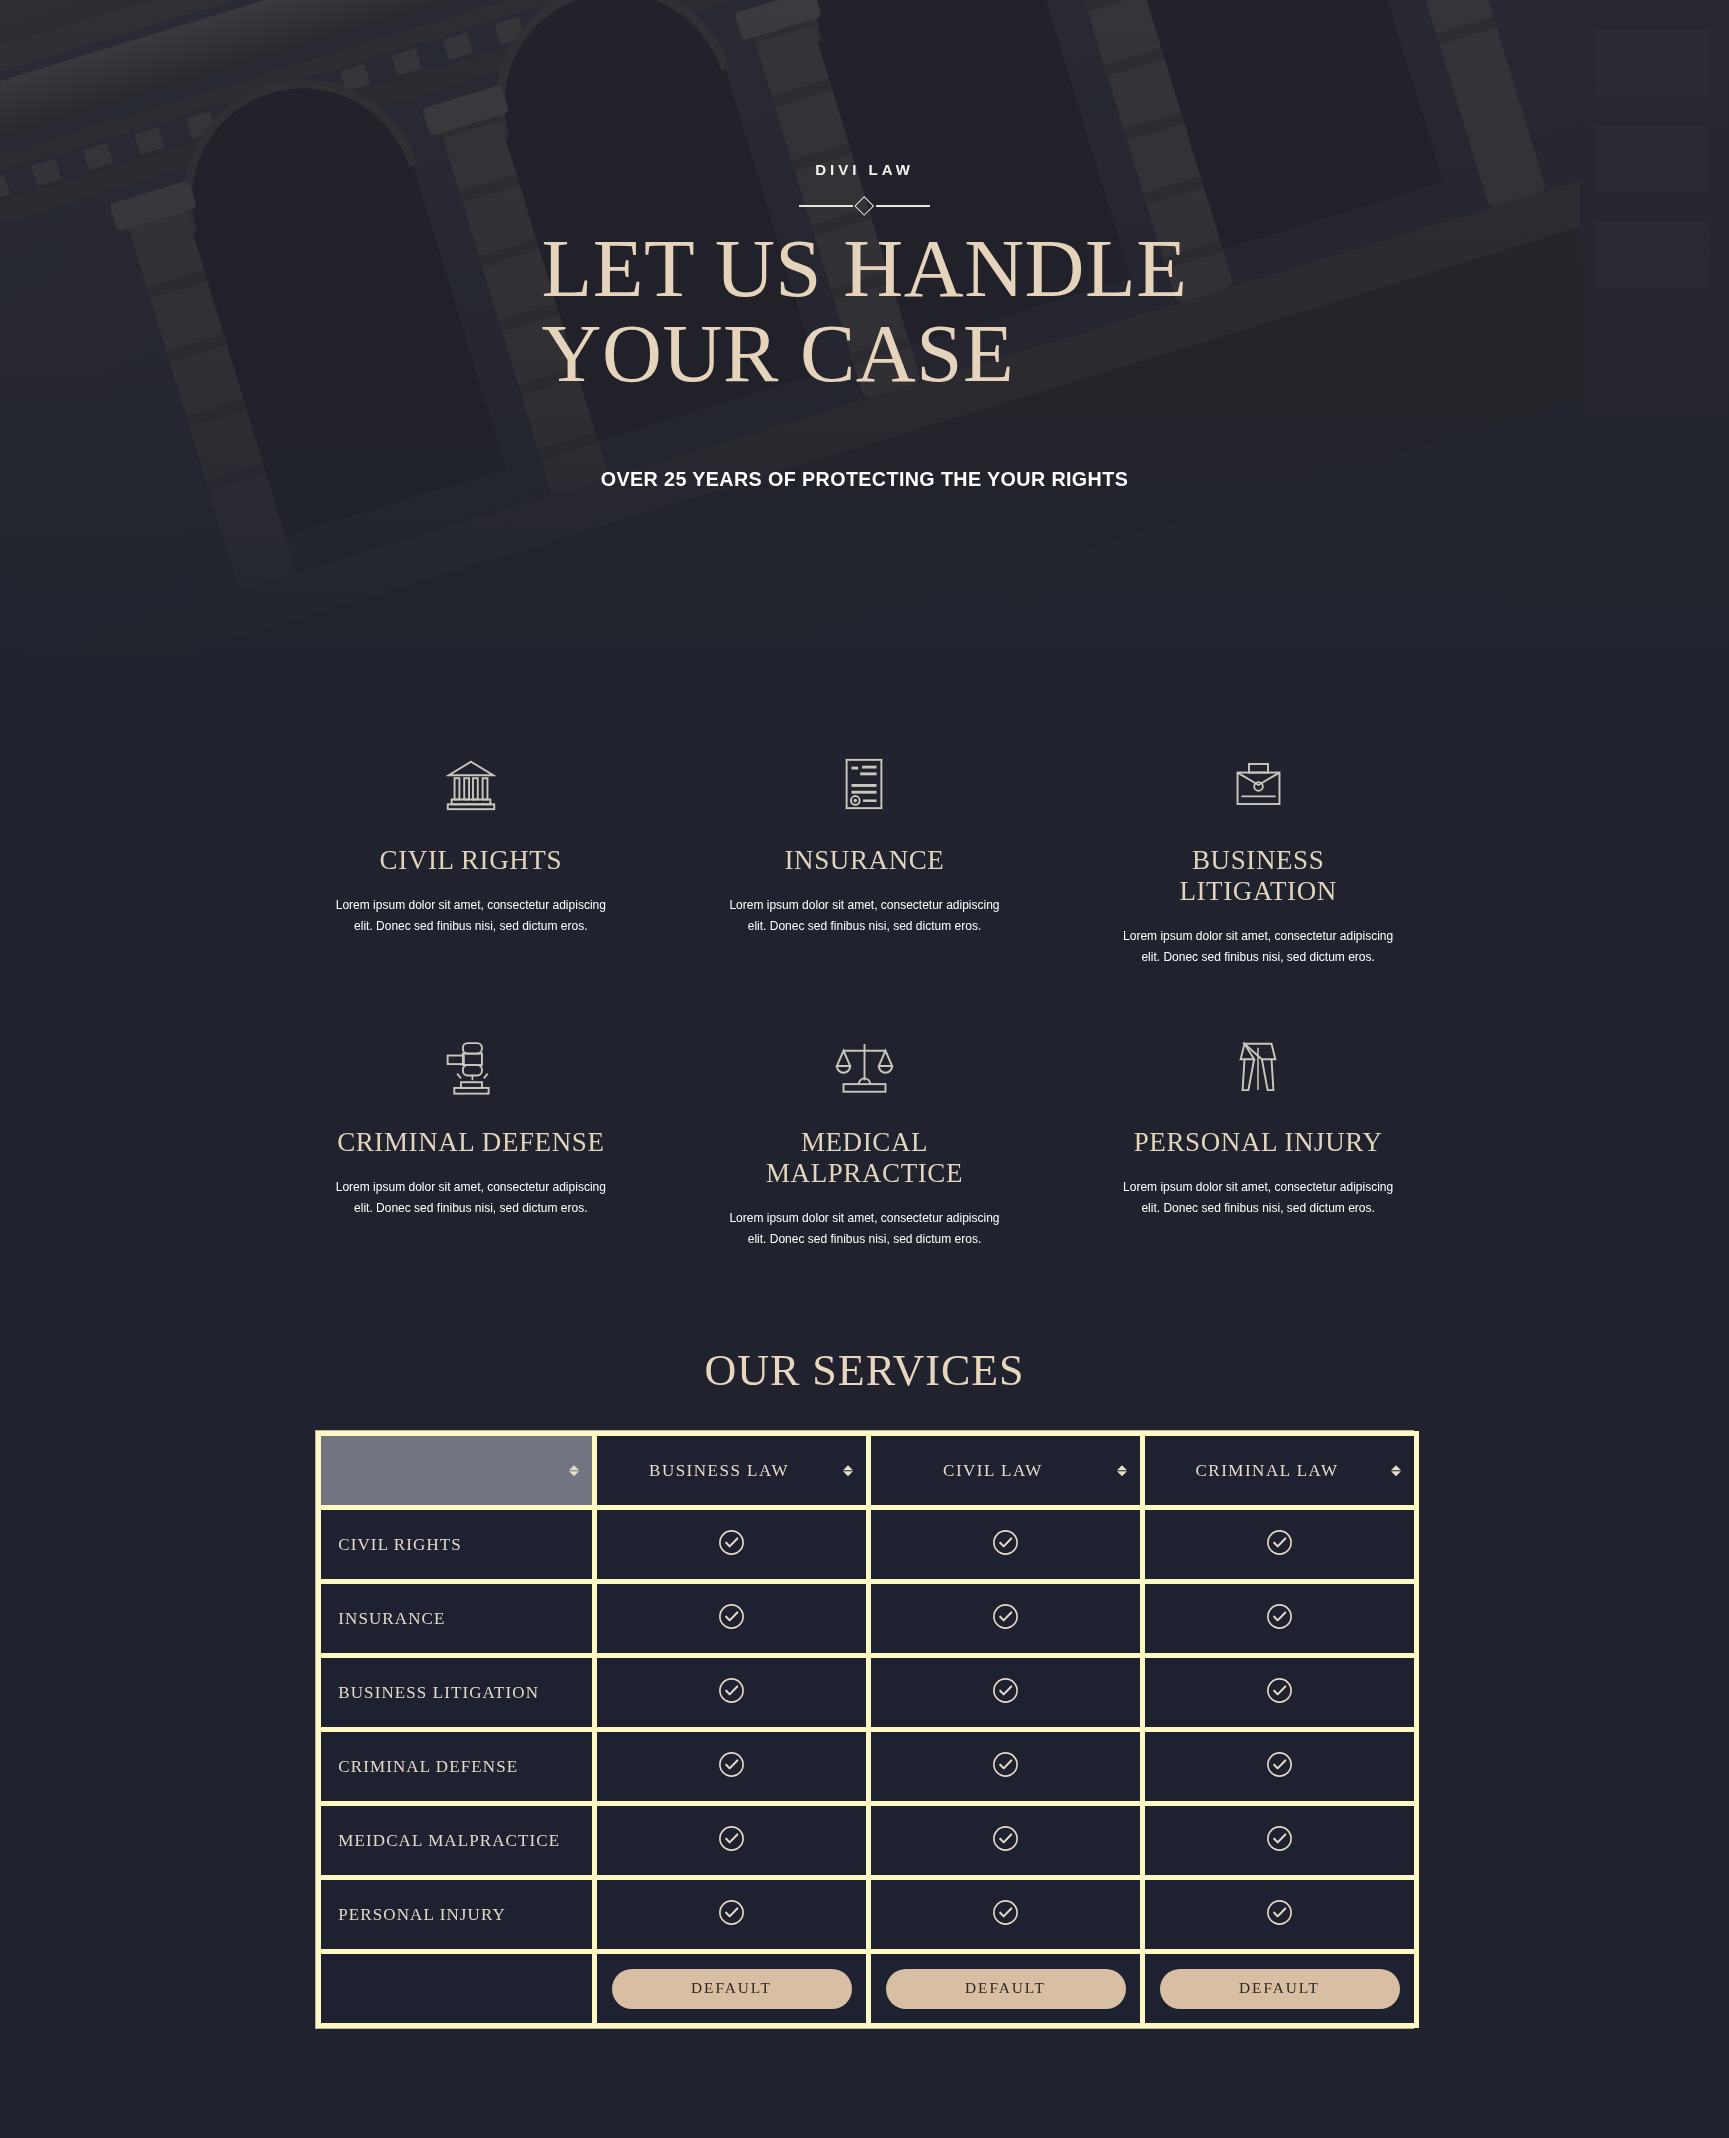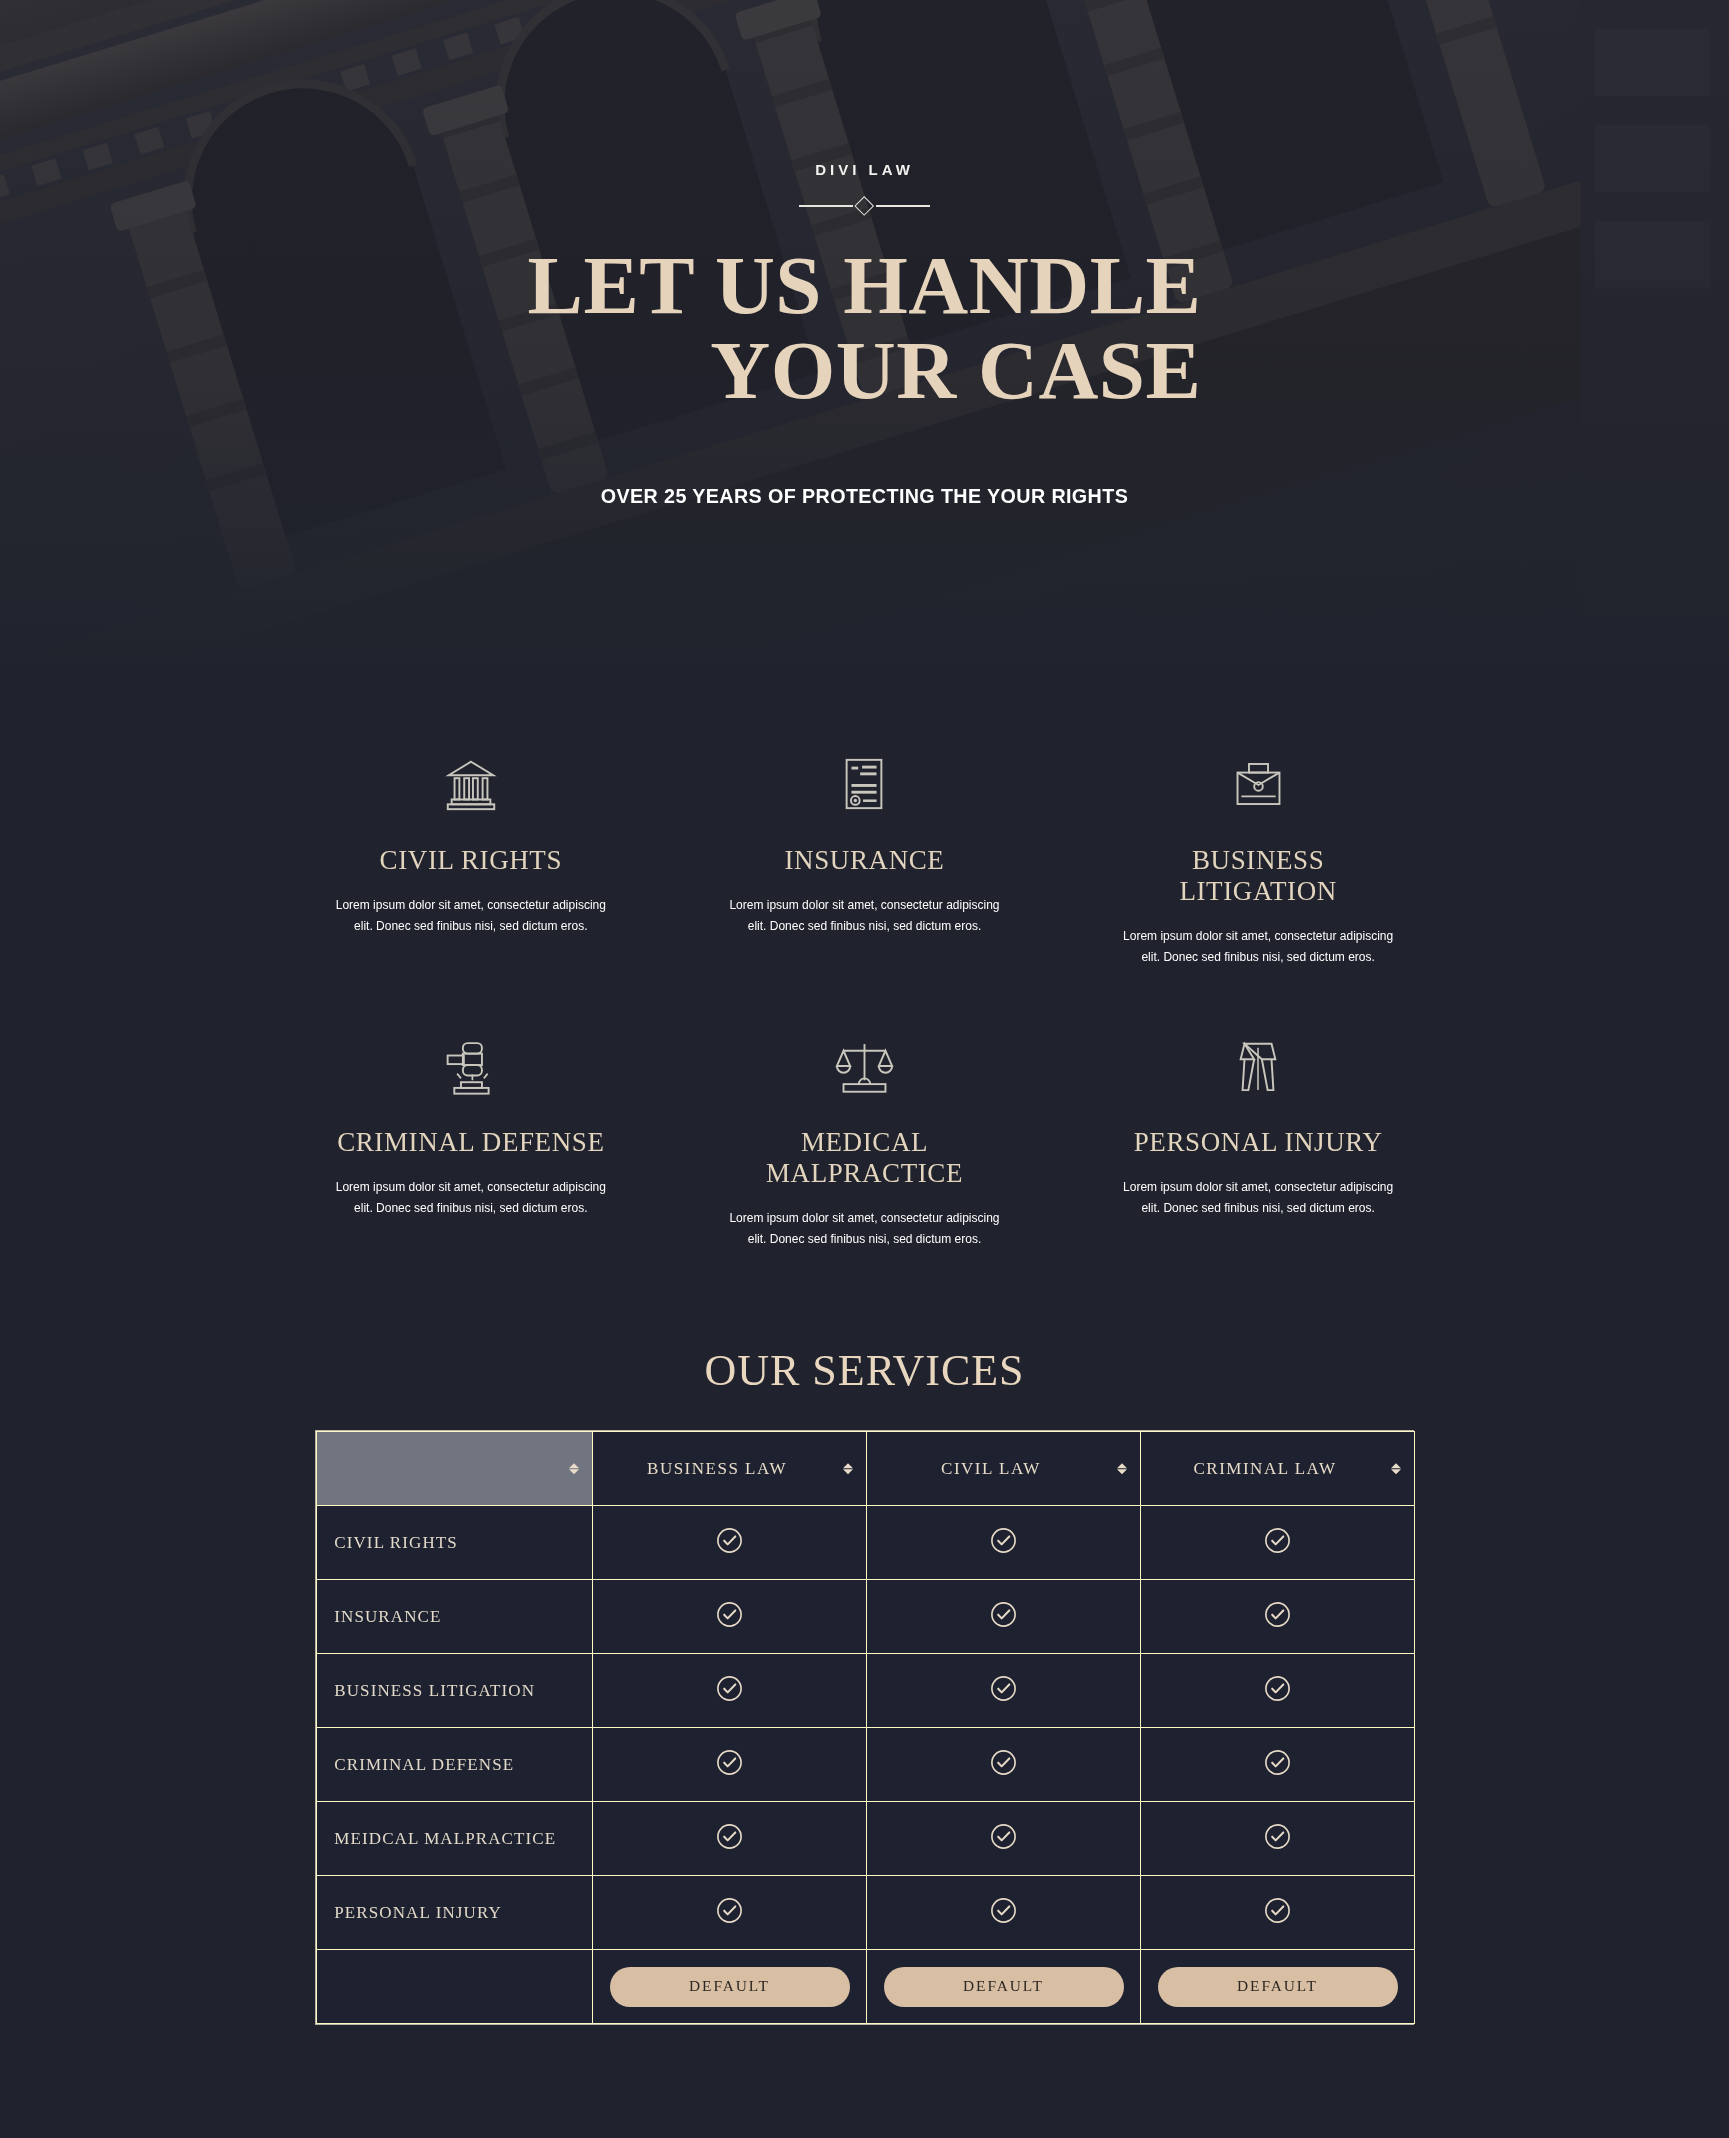--- a/index.html
+++ b/index.html
@@ -69,27 +69,27 @@
     left: 50%;
     top: 12.5px;
     width: 14.4px;
     height: 14.4px;
     margin-left: -7.2px;
     margin-top: -7.2px;
     border: 1.5px solid #e8e4de;
     transform: rotate(45deg);
   }
   .hero-title {
-    margin-top: 25px;
+    margin-top: 8px;
     font-family: "Liberation Serif", serif;
     font-size: 83px;
     line-height: 1.02;
-    font-weight: 700;
+    font-weight: 400;
     color: #e6d3bb;
-    text-align: right;
+    text-align: left;
     letter-spacing: 0.5px;
   }
   .hero-sub {
     margin-top: 72px;
     font-size: 19.7px;
     font-weight: 700;
     letter-spacing: 0.4px;
     color: #ffffff;
     text-transform: uppercase;
   }
@@ -173,21 +173,21 @@
     width: 1099px;
     margin: 34px auto 0;
     border: 1px solid #b9b4a8;
   }
   table.tp {
     width: 100%;
     border-collapse: collapse;
     table-layout: fixed;
   }
   table.tp th, table.tp td {
-    border: 1px solid #fef9c3;
+    border: 5px solid #fef9c3;
     height: 74px;
     vertical-align: middle;
   }
   table.tp th {
     background: #1d2130;
     position: relative;
     font-family: "Liberation Serif", serif;
     font-weight: 400;
     font-size: 17px;
     letter-spacing: 1.5px;

